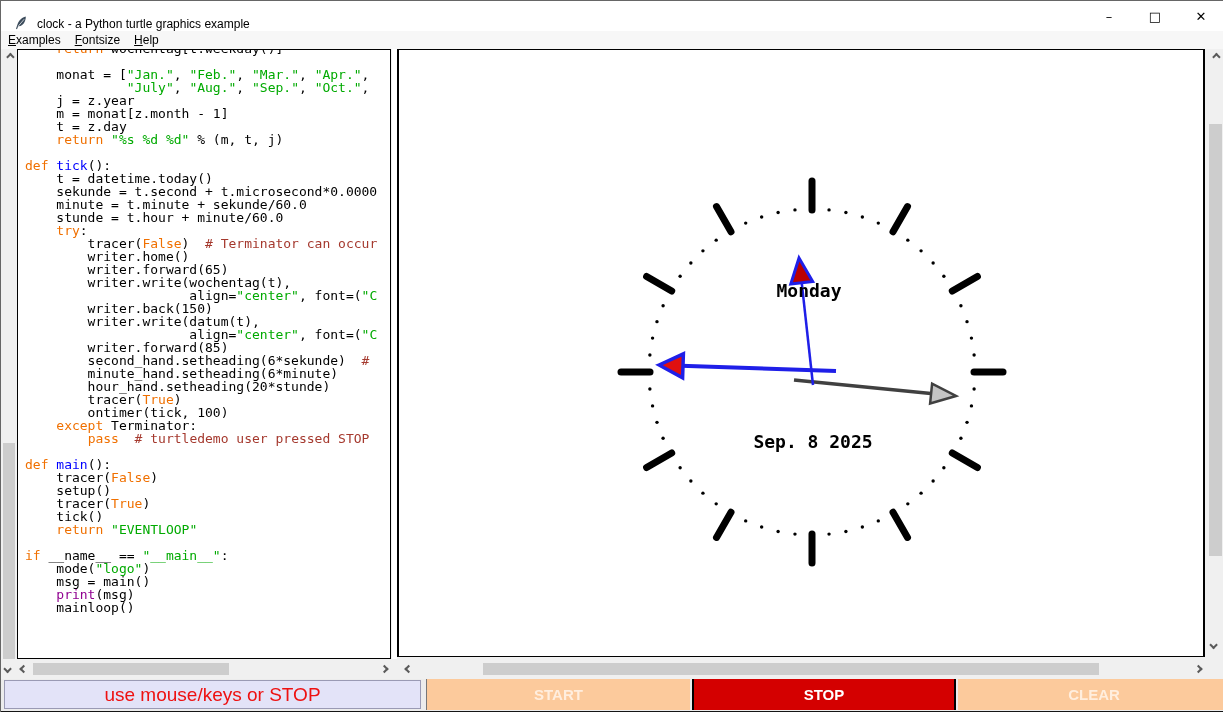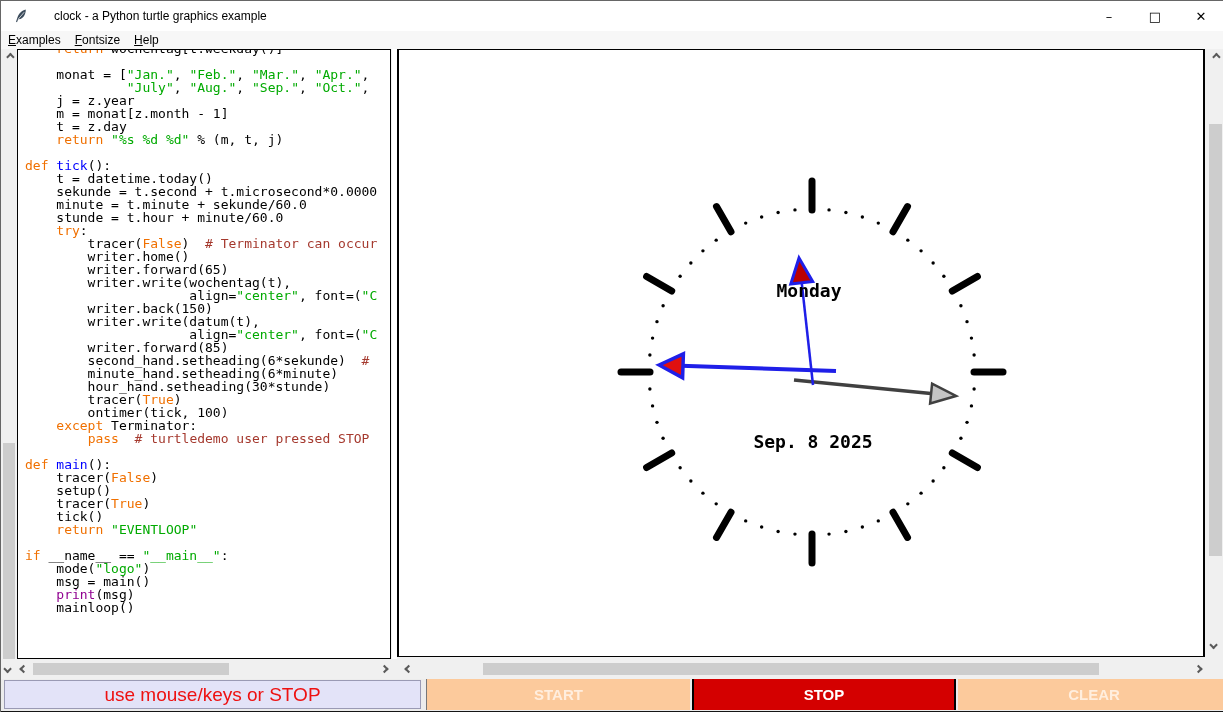--- a/index.html
+++ b/index.html
@@ -4,21 +4,21 @@
 <style>
   html,body{margin:0;padding:0;background:#888;}
   *{box-sizing:border-box;}
   #window{
     position:relative;width:1223px;height:712px;background:#f0f0f0;
     font-family:"Liberation Sans",sans-serif;overflow:hidden;
     border-left:1px solid #666;border-top:1px solid #666;
   }
   
   .titlebar{position:absolute;left:0;top:0;width:1223px;height:30px;background:#ffffff;
-    display:flex;align-items:center;gap:17px;}
+    display:flex;align-items:flex-end;}
   .app-icon{margin-left:12px;width:16px;height:16px;flex:0 0 auto;}
   .title-text{margin-left:8px;font-size:12px;color:#000;}
   .win-controls{position:absolute;right:0;top:0;height:30px;display:flex;}
   .win-btn{width:46px;height:30px;display:flex;align-items:center;justify-content:center;
     font-size:13px;color:#000;cursor:default;font-family:"DejaVu Sans",sans-serif;}
   
   .menubar{position:absolute;left:0;top:30px;width:1223px;height:18px;background:#f7f7f7;
     display:flex;align-items:center;font-size:12px;color:#000;}
   .menu-item{padding:1px 7px;height:18px;display:flex;align-items:center;}
   .menu-item .ul{text-decoration:underline;}
@@ -120,21 +120,21 @@
         <div class="code-line"><span class="tok-p">        writer.home()</span></div>
         <div class="code-line"><span class="tok-p">        writer.forward(65)</span></div>
         <div class="code-line"><span class="tok-p">        writer.write(wochentag(t),</span></div>
         <div class="code-line"><span class="tok-p">                     align=</span><span class="tok-s">"center"</span><span class="tok-p">, font=(</span><span class="tok-s">"C</span></div>
         <div class="code-line"><span class="tok-p">        writer.back(150)</span></div>
         <div class="code-line"><span class="tok-p">        writer.write(datum(t),</span></div>
         <div class="code-line"><span class="tok-p">                     align=</span><span class="tok-s">"center"</span><span class="tok-p">, font=(</span><span class="tok-s">"C</span></div>
         <div class="code-line"><span class="tok-p">        writer.forward(85)</span></div>
         <div class="code-line"><span class="tok-p">        second_hand.setheading(6*sekunde)  </span><span class="tok-c">#</span></div>
         <div class="code-line"><span class="tok-p">        minute_hand.setheading(6*minute)</span></div>
-        <div class="code-line"><span class="tok-p">        hour_hand.setheading(30*stunde)</span></div>
+        <div class="code-line"><span class="tok-p">        hour_hand.setheading(20*stunde)</span></div>
         <div class="code-line"><span class="tok-p">        tracer(</span><span class="tok-k">True</span><span class="tok-p">)</span></div>
         <div class="code-line"><span class="tok-p">        ontimer(tick, 100)</span></div>
         <div class="code-line"><span class="tok-p">    </span><span class="tok-k">except</span><span class="tok-p"> Terminator:</span></div>
         <div class="code-line"><span class="tok-p">        </span><span class="tok-k">pass</span><span class="tok-p">  </span><span class="tok-c"># turtledemo user pressed STOP</span></div>
         <div class="code-line">&nbsp;</div>
         <div class="code-line"><span class="tok-k">def</span><span class="tok-p"> </span><span class="tok-d">main</span><span class="tok-p">():</span></div>
         <div class="code-line"><span class="tok-p">    tracer(</span><span class="tok-k">False</span><span class="tok-p">)</span></div>
         <div class="code-line"><span class="tok-p">    setup()</span></div>
         <div class="code-line"><span class="tok-p">    tracer(</span><span class="tok-k">True</span><span class="tok-p">)</span></div>
         <div class="code-line"><span class="tok-p">    tick()</span></div>

